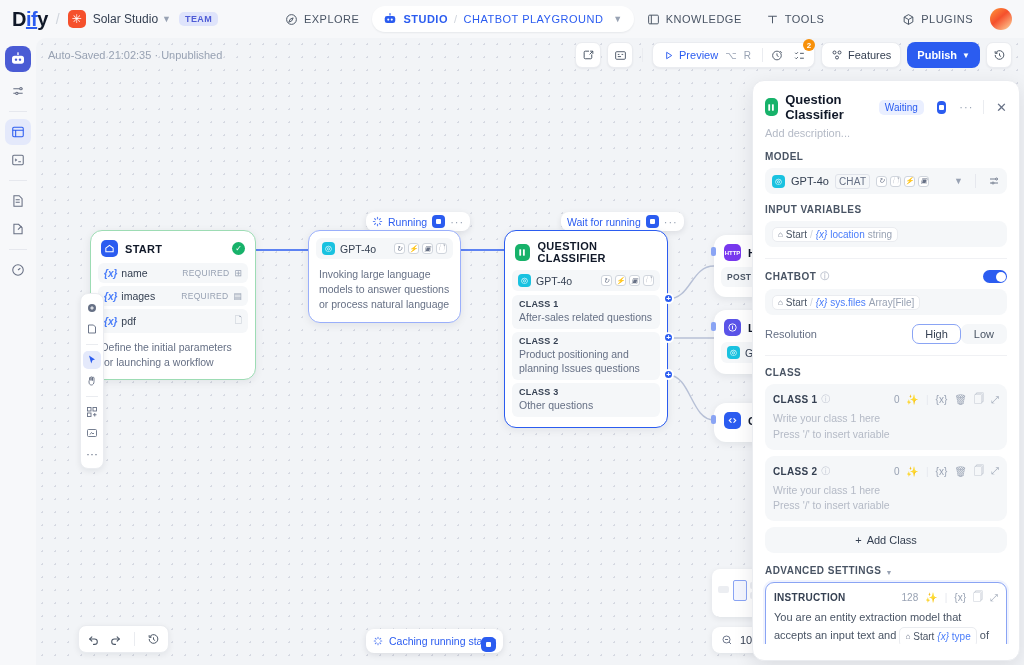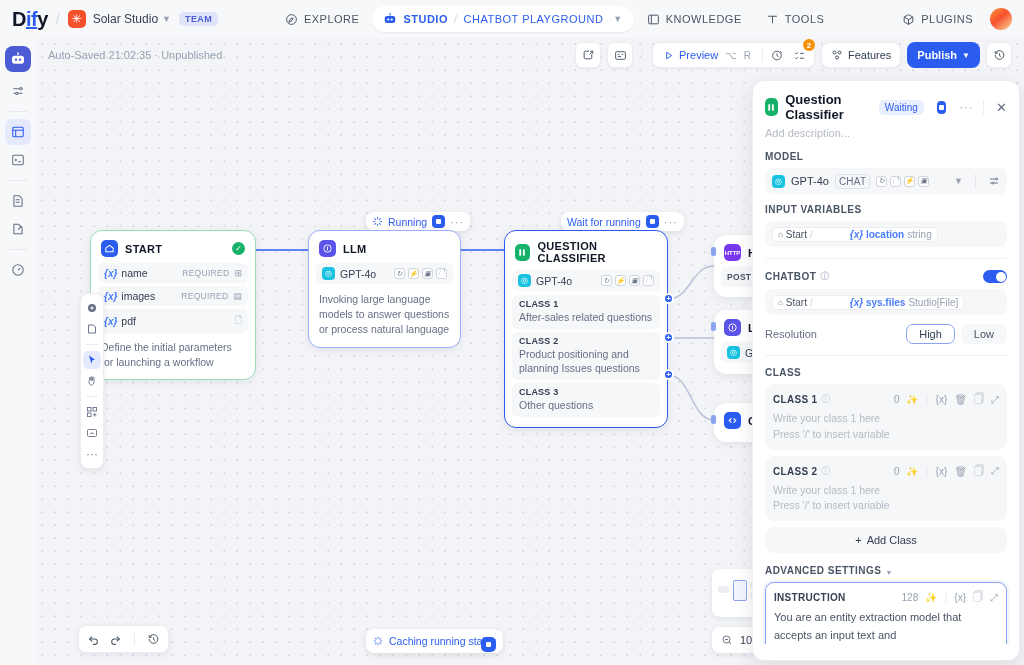--- a/index.html
+++ b/index.html
@@ -227,28 +227,28 @@
   .sel-chips { display:flex;align-items:center;gap:3px; }
   .chat-chip { border:1px solid #e0e3ea;border-radius:3px;font-size:10px;color:#667085;padding:1px 3px;letter-spacing:.2px;}
   .chev { margin-left:auto;color:#98a2b3;font-size:9px; }
   .fdiv { width:1px;height:14px;background:#e6e8ee;margin-left:6px; }
   .varpill {
     display:inline-flex;align-items:center;gap:3px;background:#fff;
     border:1px solid #eaecf0;border-radius:5px;padding:1px 5px;font-size:10px;
   }
   .vp-start { color:#495464; }
   .vp-sep { color:#d0d5dd; }
-  .vp-var { color:#4a7dfa;font-weight:700;margin-left:34px; }
+  .vp-var { color:#4a7dfa;font-weight:400; }
   .vp-type { color:#98a2b3; }
   .hr { height:1px;background:#f0f1f4;margin:11px 0; }
   .toggle { margin-left:auto;width:24px;height:13px;border-radius:8px;background:#2b5cf0;position:relative; }
   .toggle i { position:absolute;right:1.5px;top:1.5px;width:10px;height:10px;border-radius:50%;background:#fff;display:block;}
   .res-row { display:flex;align-items:center;margin-top:9px; }
   .res-lab { font-size:11px;color:#667085; }
-  .seg { margin-left:auto;display:flex;gap:6px; }
+  .seg { margin-left:auto;display:flex;gap:0; }
   .seg-b { font-size:11px;padding:3px 12px;border-radius:7px;background:#f5f7f9;color:#495464;border:1px solid transparent;}
   .seg-b.on { background:#fff;border:1px solid #8aa4f4;color:#354052; }
   .cls-card { background:#f5f7f9;border-radius:9px;padding:7px 8px;margin-bottom:6px; }
   .cls-hd { display:flex;align-items:center;gap:4px; }
   .cls-name { font-size:10px;font-weight:700;color:#354052;letter-spacing:.3px; }
   .cls-tools { margin-left:auto;display:flex;align-items:center;gap:7px;color:#98a2b3;font-size:10px;}
   .cnt { font-size:10px;color:#98a2b3; }
   .spark { color:#2b5cf0;font-size:10px; }
   .cls-ph { font-size:10.5px;color:#b4bac6;line-height:1.5;margin-top:3px; }
   .add-class { background:#f5f7f9;border-radius:9px;height:26px;display:flex;align-items:center;justify-content:center;gap:5px;font-size:11px;color:#354052;margin-top:2px;}
@@ -431,29 +431,20 @@
           </svg>
       </span>
       <span class="sp-lab">Running</span>
       <span class="sp-stop">
           <i></i>
         </span>
       <span class="sp-dots">···</span>
     </div>
 
     <div class="node" style="left:272px;top:192px;width:153px;border:1px solid #9aaffb;">
-      <div class="node-head">
-        <div class="node-ico" style="background:#5b54e8;">
-          <svg width="11" height="11" viewBox="0 0 24 24" fill="none" stroke="#fff" stroke-width="2">
-              <circle cx="12" cy="12" r="8"></circle>
-              <path d="M12 8v8"></path>
-            </svg>
-        </div>
-        <span class="node-title">LLM</span>
-      </div>
       <div class="model-row">
         <span class="model-dot">◎</span>
         <span class="model-name">GPT-4o</span>
         <span class="chips">
           <i class="chip">↻</i>
           <i class="chip">⚡</i>
           <i class="chip">▣</i>
           <i class="chip">🗋</i>
         </span>
       </div>
@@ -774,21 +765,21 @@
         <span class="toggle">
             <i></i>
           </span>
       </div>
       <div class="field">
         <span class="varpill">
           <span style="font-size:8px;color:#667085;">⌂</span>
           <span class="vp-start">Start</span>
           <span class="vp-sep">/</span>
           <span class="vp-var"><i style="font-style:italic">{x}</i> <span>sys.files</span></span>
-          <span class="vp-type">Studio[File]</span>
+          <span class="vp-type">Array[File]</span>
         </span>
       </div>
       <div class="res-row">
         <span class="res-lab">Resolution</span>
         <span class="seg">
           <span class="seg-b on">High</span>
           <span class="seg-b">Low</span>
         </span>
       </div>
 

